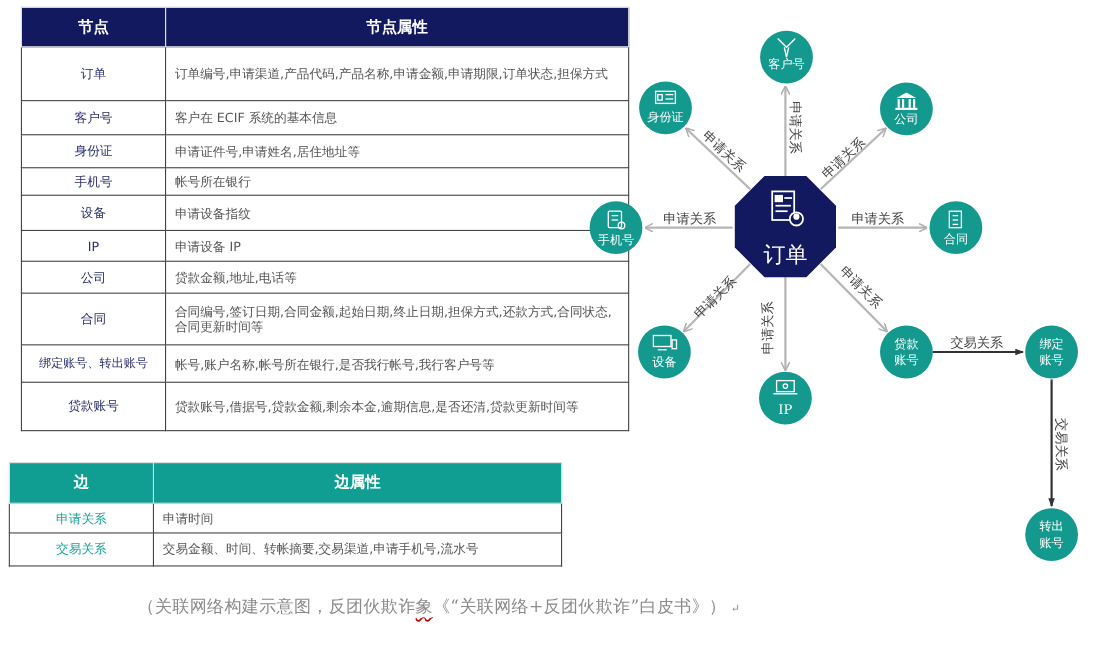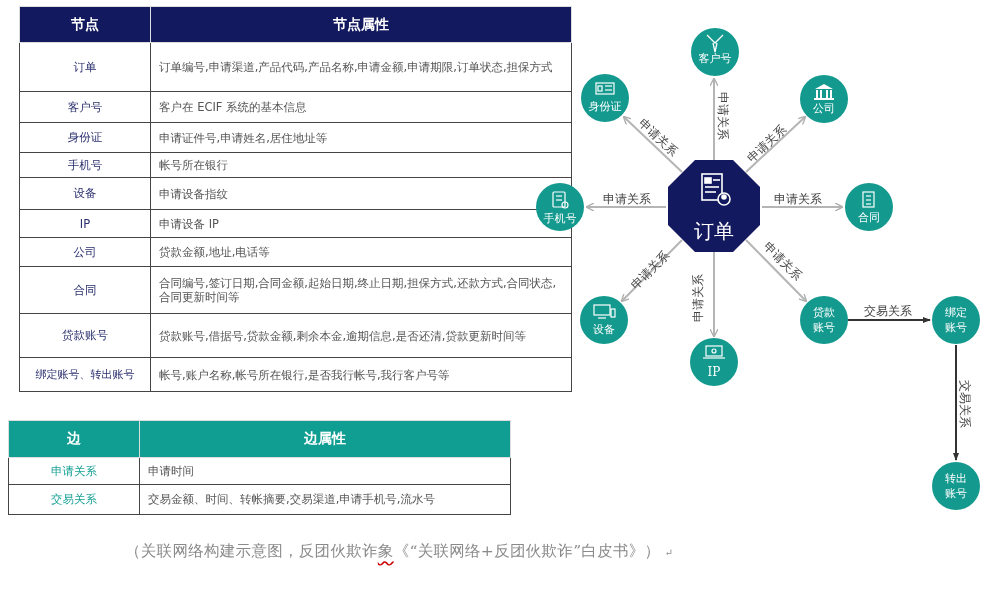--- a/index.html
+++ b/index.html
@@ -56,27 +56,27 @@
         <td class="v">申请设备 IP</td>
       </tr>
   <tr style="height:29px">
         <td class="k">公司</td>
         <td class="v">贷款金额,地址,电话等</td>
       </tr>
   <tr style="height:47px">
         <td class="k">合同</td>
         <td class="v">合同编号,签订日期,合同金额,起始日期,终止日期,担保方式,还款方式,合同状态,合同更新时间等</td>
       </tr>
+  <tr style="height:34px">
+        <td class="k" style="font-size:11px;padding:0 2px">绑定账号、转出账号</td>
+        <td class="v">帐号,账户名称,帐号所在银行,是否我行帐号,我行客户号等</td>
+      </tr>
   <tr style="height:44px">
         <td class="k">贷款账号</td>
         <td class="v">贷款账号,借据号,贷款金额,剩余本金,逾期信息,是否还清,贷款更新时间等</td>
-      </tr>
-  <tr style="height:34px">
-        <td class="k" style="font-size:11px;padding:0 2px">绑定账号、转出账号</td>
-        <td class="v">帐号,账户名称,帐号所在银行,是否我行帐号,我行客户号等</td>
       </tr>
 </tbody>
   </table>
 
 <table id="edges-table" class="grid">
   <tbody>
       <tr>
     <th style="width:114px">边</th>
     <th>边属性</th>
   </tr>

